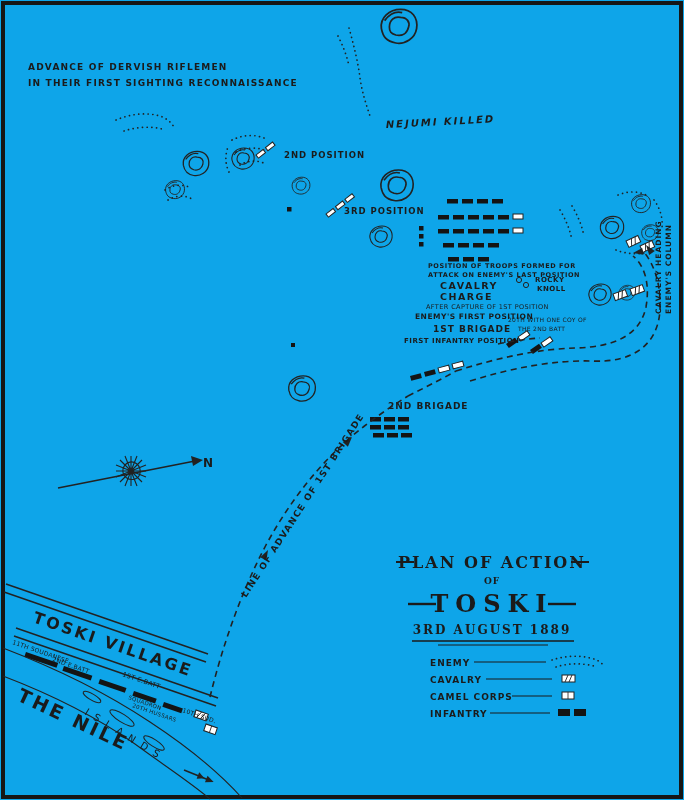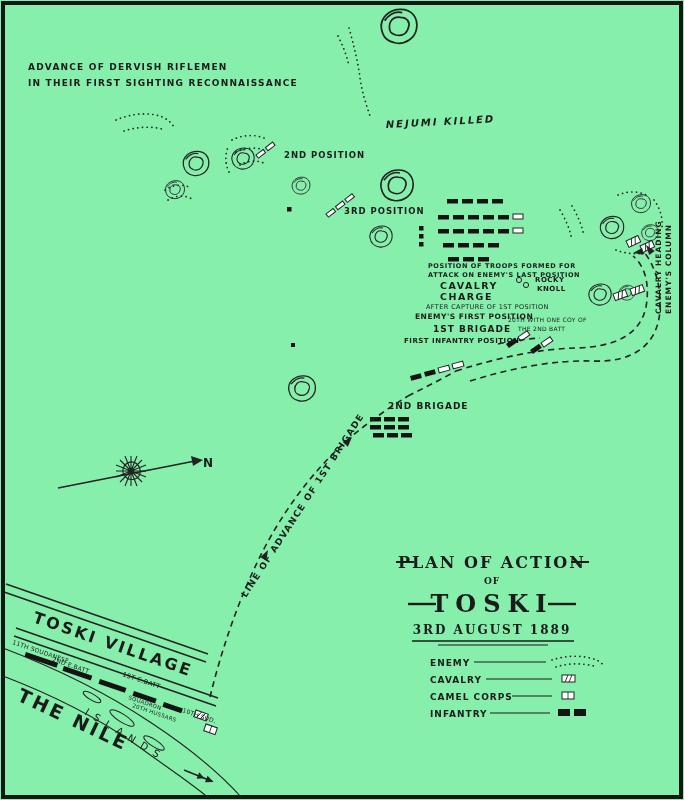--- a/index.html
+++ b/index.html
@@ -1,16 +1,16 @@
 <!DOCTYPE html>
 <html><head>
 <meta charset="utf-8">
 <style>
   html,body{margin:0;padding:0;background:#e8e8e4;}
-  .page{position:relative;width:684px;height:800px;background:#86efac;margin:0 auto;overflow:hidden;}
+  .page{position:relative;width:684px;height:800px;background:#0ea5e9;margin:0 auto;overflow:hidden;}
   svg{display:block;}
   text{font-family:"DejaVu Sans", sans-serif;fill:#1b1b1b;}
   .serif{font-family:"DejaVu Serif", serif;}
   .ital{font-style:italic;}
   .dots{fill:none;stroke:#222;stroke-width:1.7;stroke-linecap:round;stroke-dasharray:0.1 4.6;}
   .dashroute{fill:none;stroke:#222;stroke-width:1.6;stroke-dasharray:6 4.5;}
   .thin{fill:none;stroke:#222;stroke-width:1.1;}
   .inf{fill:#141414;}
 </style>
 </head>

